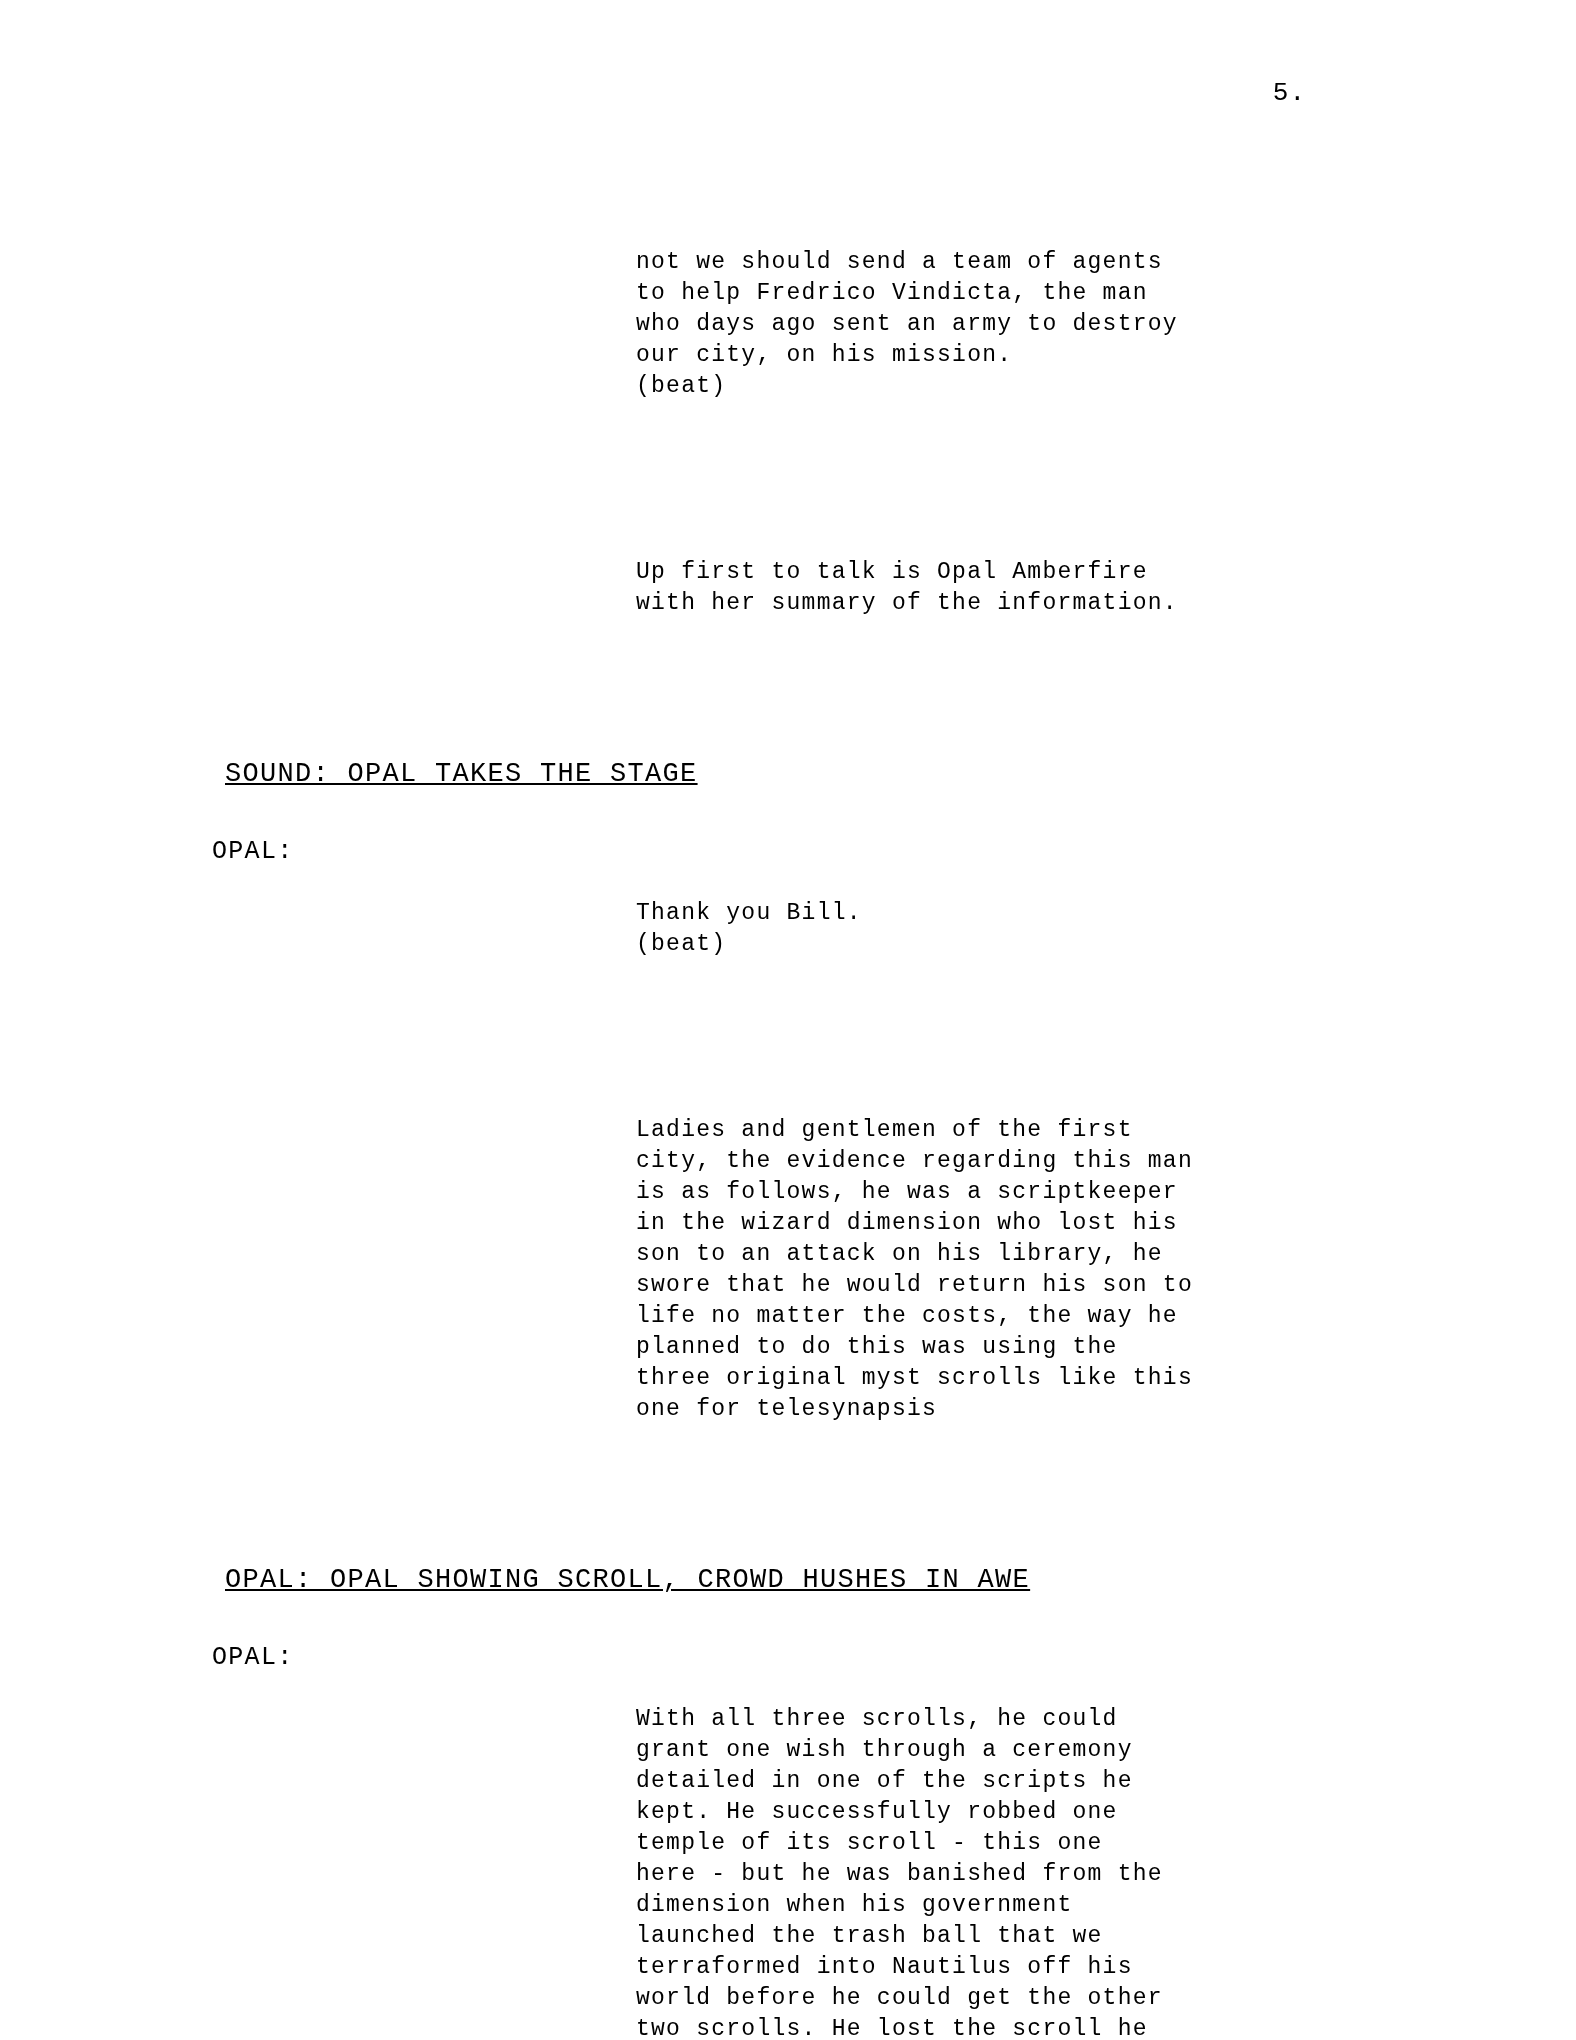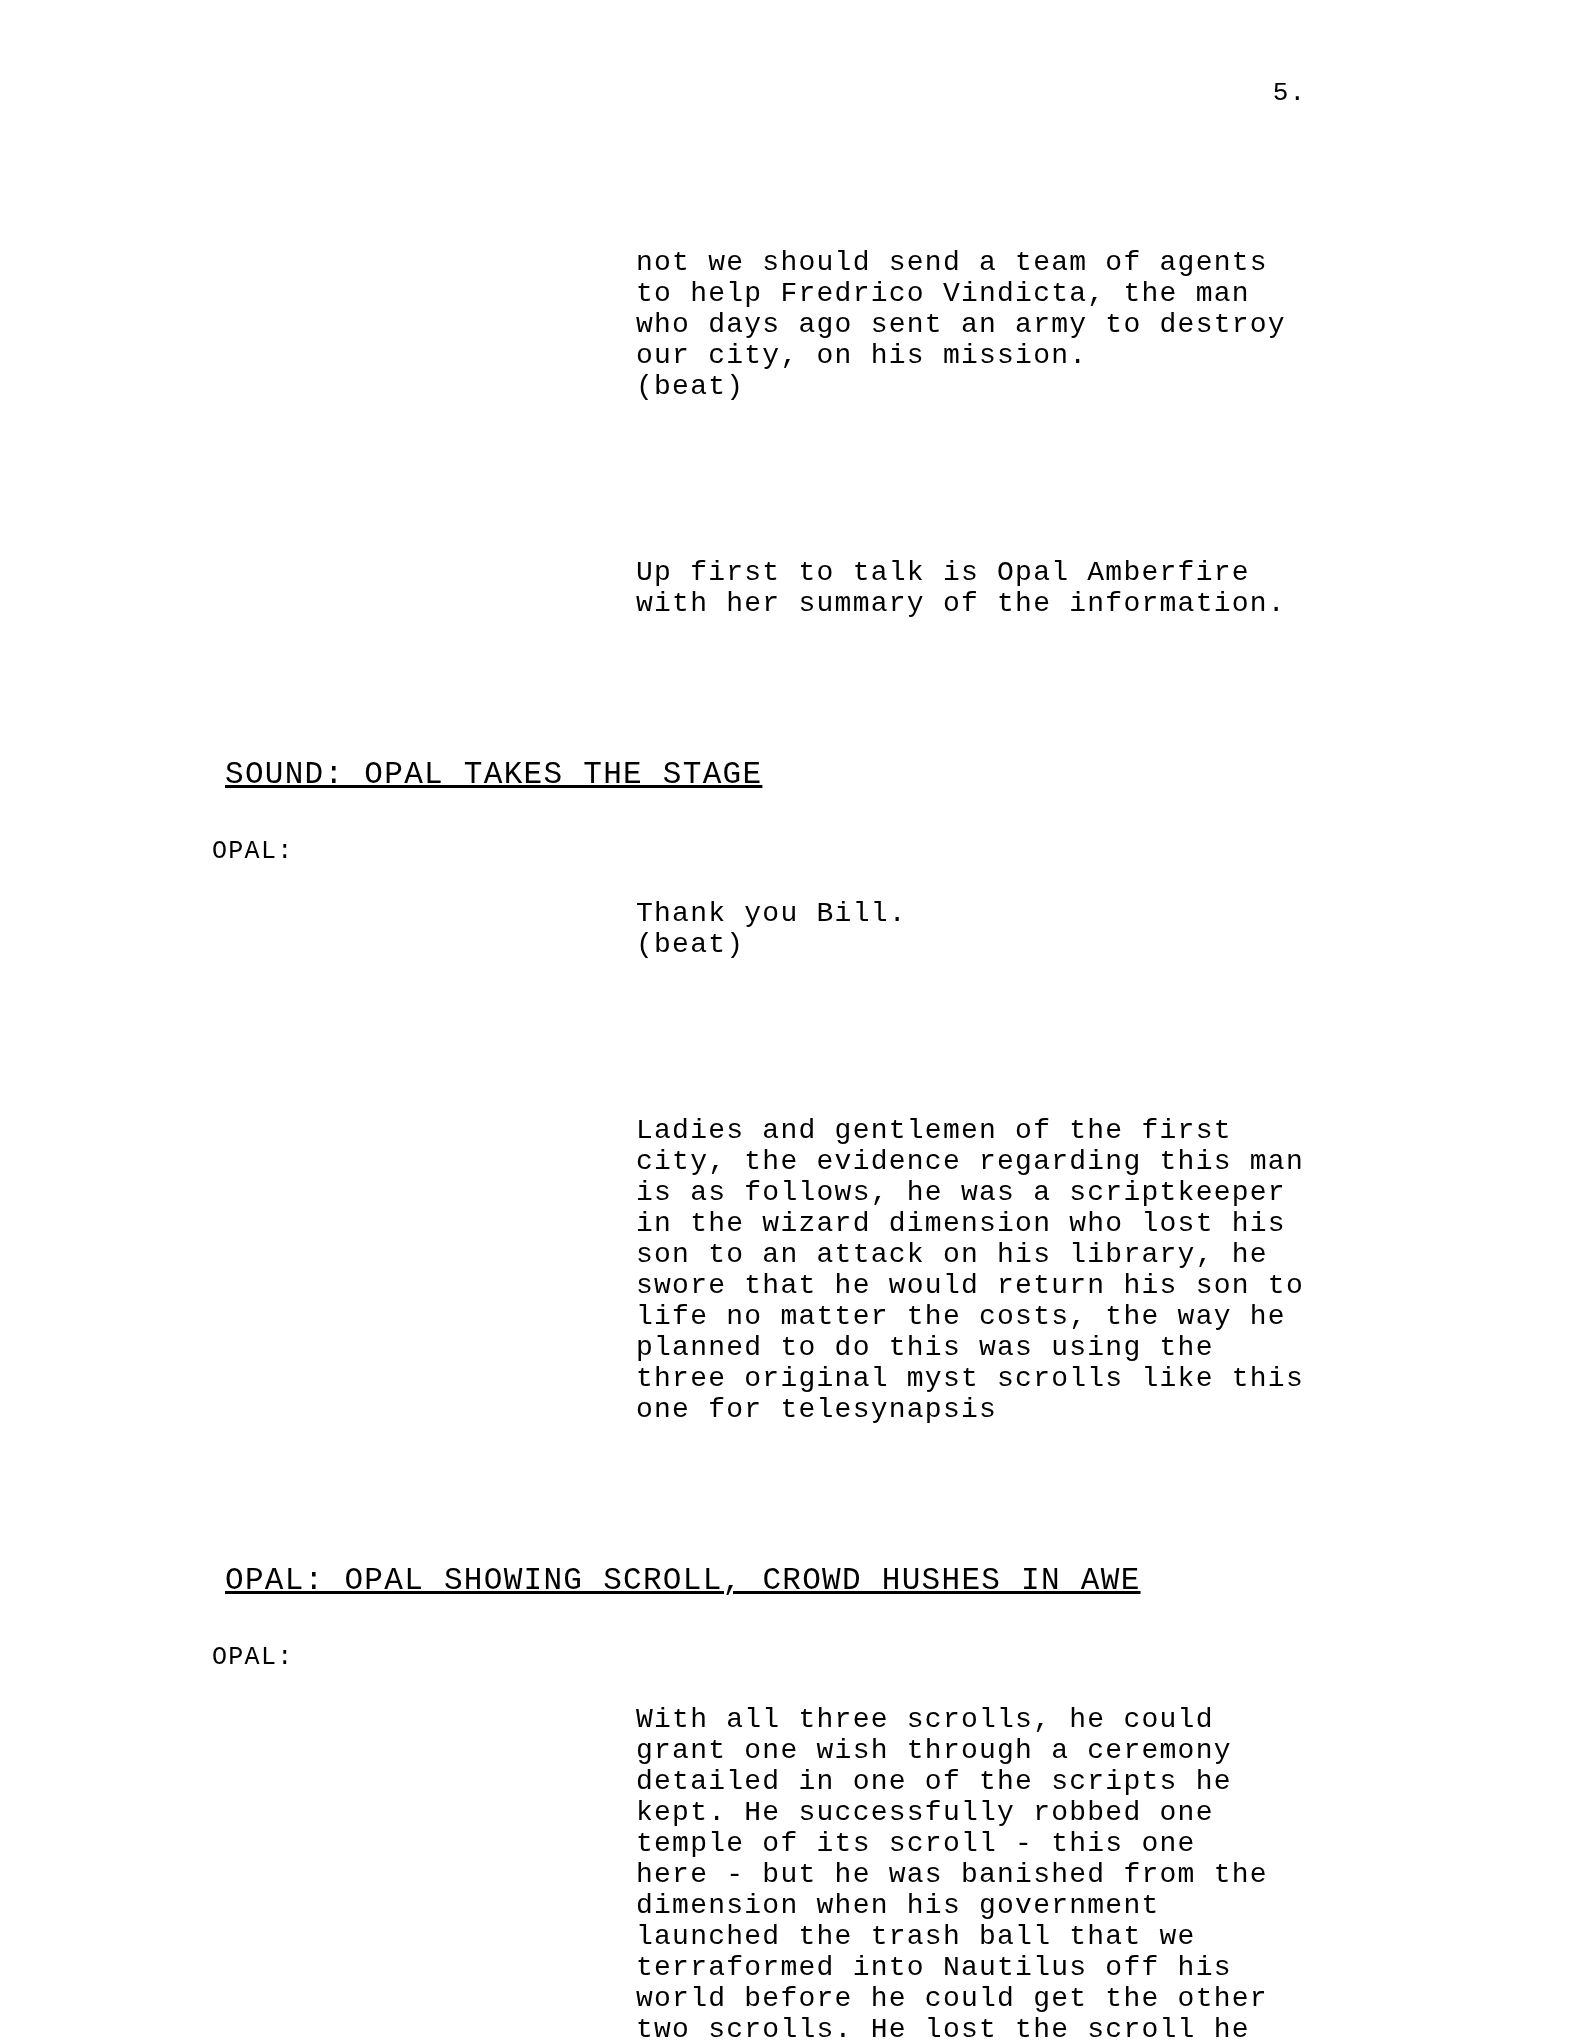--- a/index.html
+++ b/index.html
@@ -49,34 +49,34 @@
     left: 212px;
     top: 0;
     font-size: 25px;
     letter-spacing: 1.3px;
     white-space: pre;
     line-height: 31px;
   }
   .speech {
     margin-left: 636px;
     width: 700px;
-    font-size: 28px;
+    font-size: 23px;
     letter-spacing: 1.25px;
     line-height: 31px;
     white-space: pre-wrap;
   }
   .speech p {
     margin: 0;
   }
   .speech .para-gap {
     height: 31px;
   }
   .sound-line {
     margin-left: 225px;
-    font-size: 31px;
+    font-size: 27px;
     letter-spacing: 1.3px;
     line-height: 31px;
     text-decoration: underline;
     display: inline-block;
     white-space: pre;
   }
   .sound-wrap {
     margin: 0;
     padding: 0;
   }

